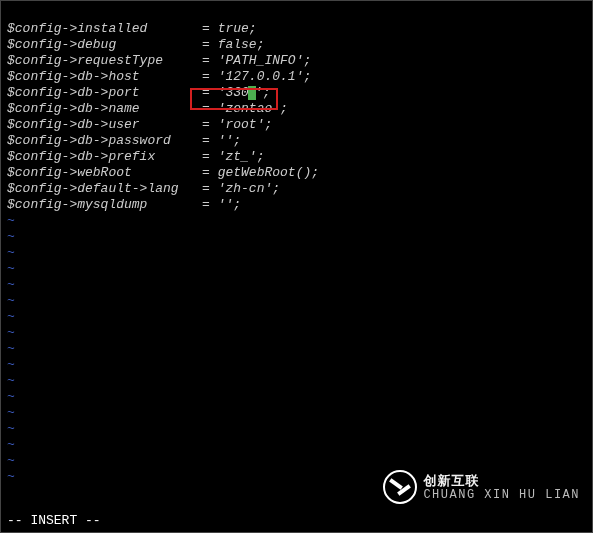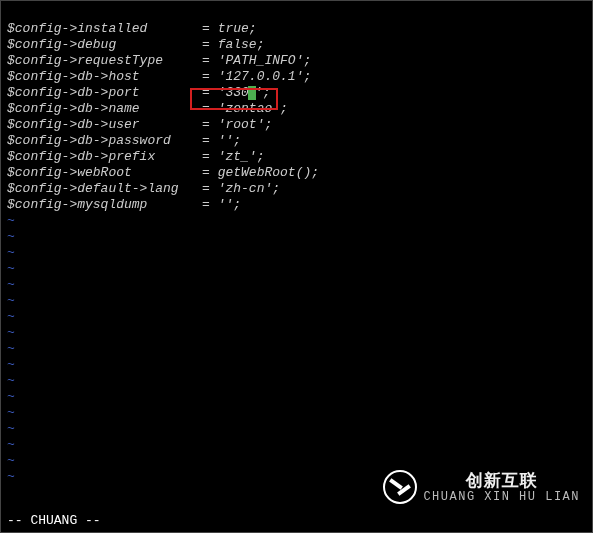--- a/index.html
+++ b/index.html
@@ -83,24 +83,23 @@
     width: 14px; height: 4px;
     top: 10px; left: 4px;
     transform: rotate(35deg);
   }
   .watermark .logo::after {
     width: 14px; height: 4px;
     bottom: 10px; left: 12px;
     transform: rotate(-35deg);
   }
   .watermark .txt .big {
-    font-size: 17px;
+    font-size: 13px;
     font-weight: bold;
     letter-spacing: 1px;
-    text-align: center;
   }
   .watermark .txt .small {
     font-size: 12px;
     letter-spacing: 1.5px;
     color: #bbb;
     margin-top: -2px;
   }
 </style>
 </head>
 <body>
@@ -110,13 +109,13 @@
 <div class="highlight-box"></div>
 
 <div class="watermark">
   <div class="logo"></div>
   <div class="txt">
     <div class="big">创新互联</div>
     <div class="small">CHUANG XIN HU LIAN</div>
   </div>
 </div>
 
-<div class="status">-- CHUANG --</div>
+<div class="status">-- INSERT --</div>
 
 </body></html>

